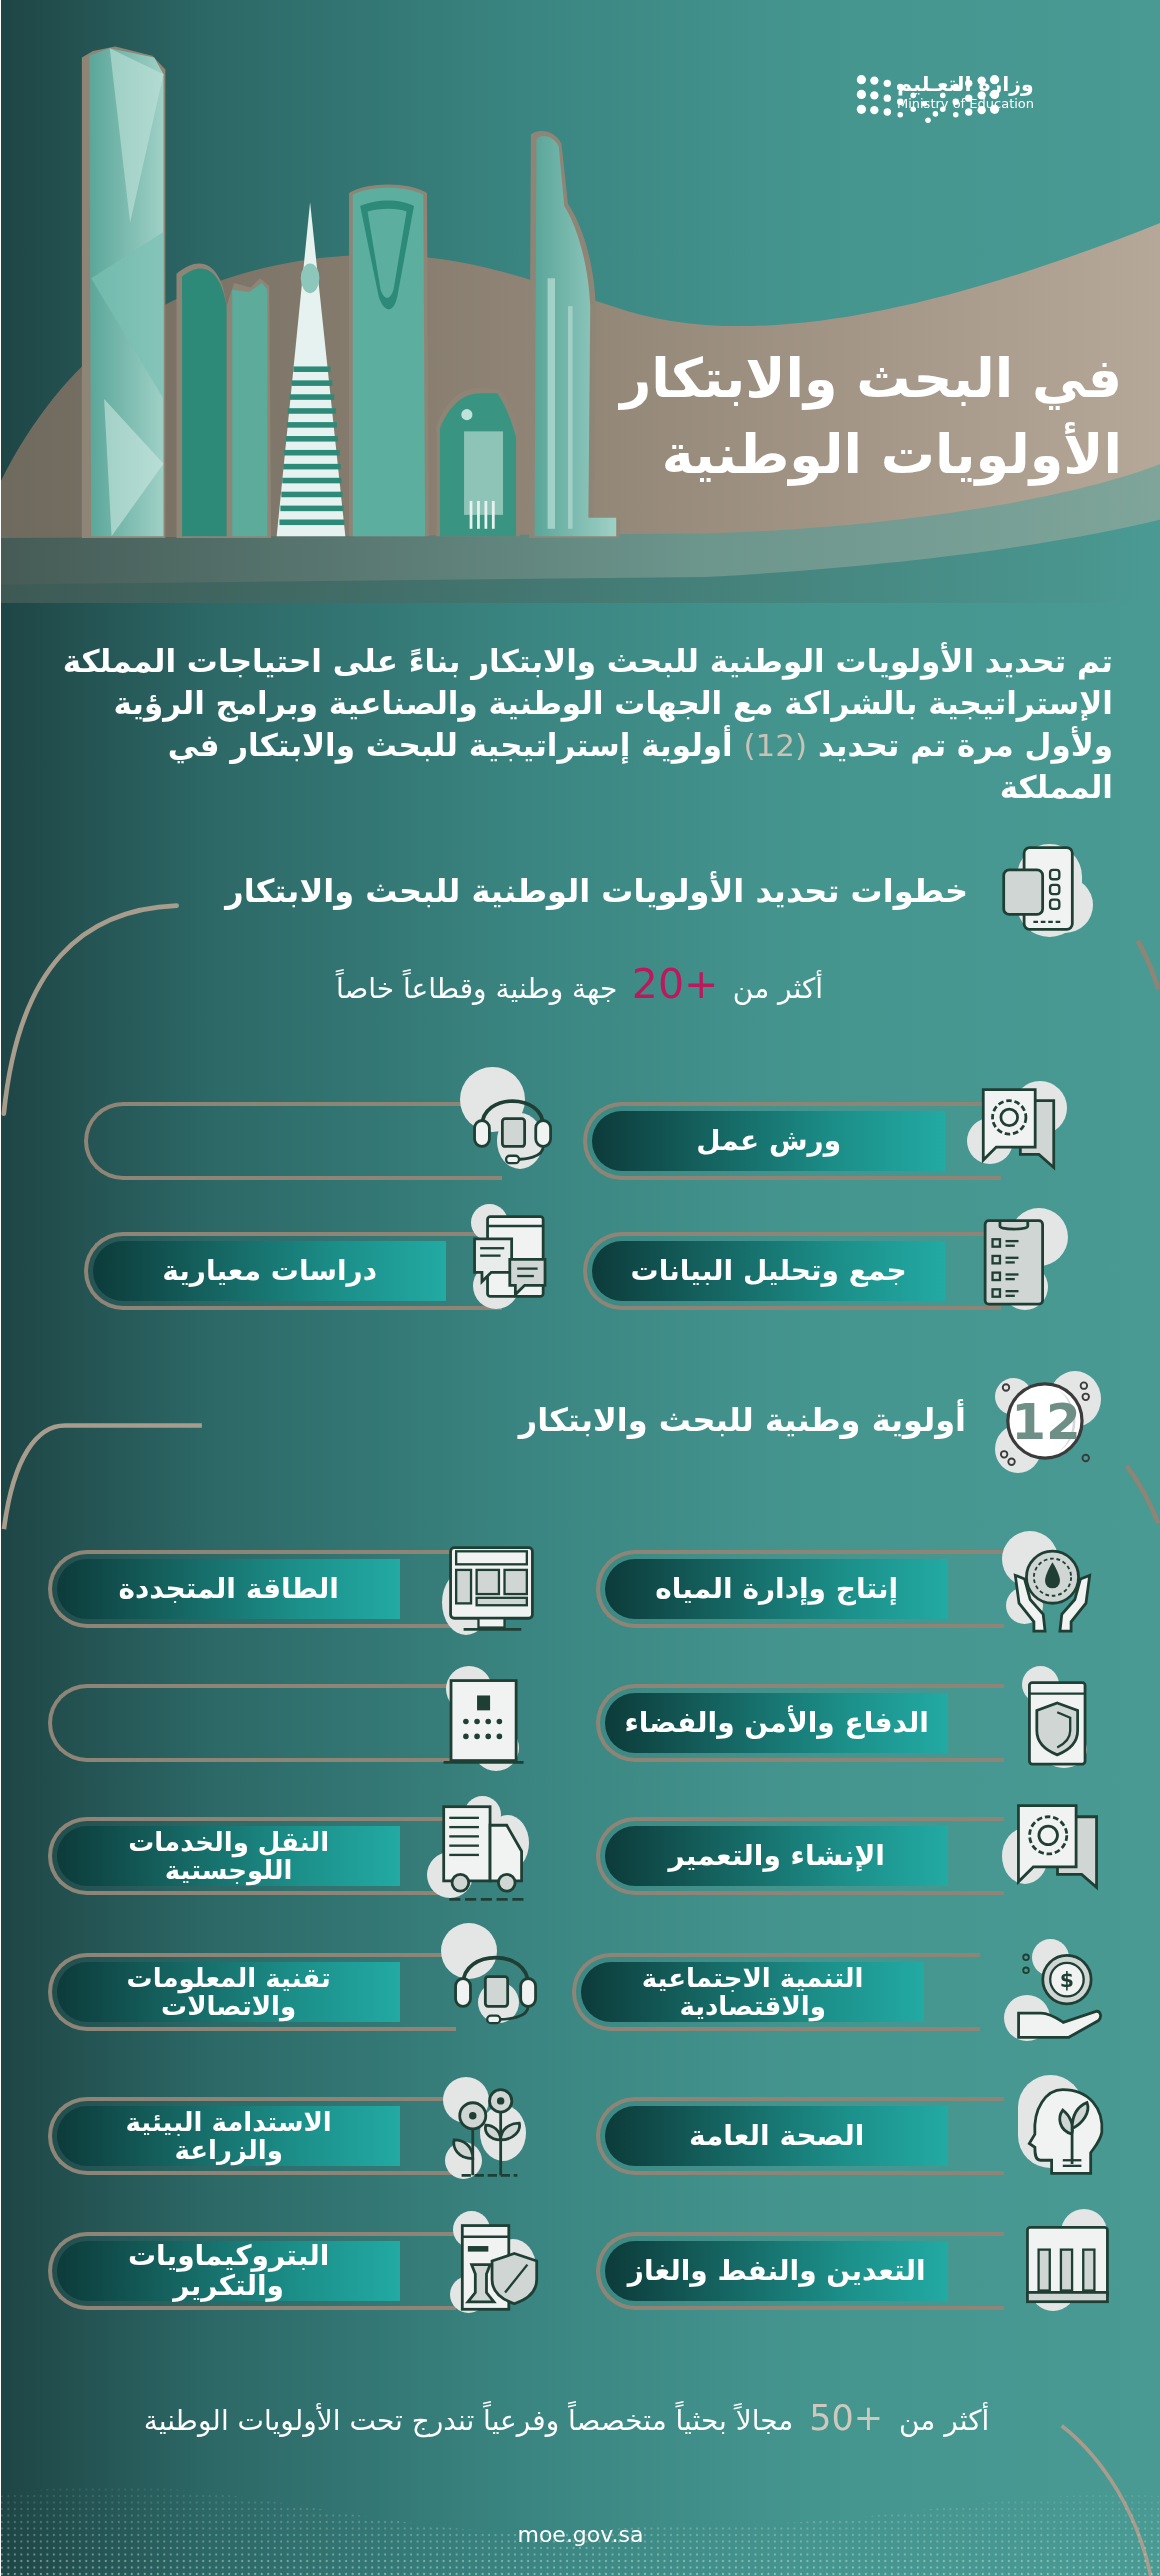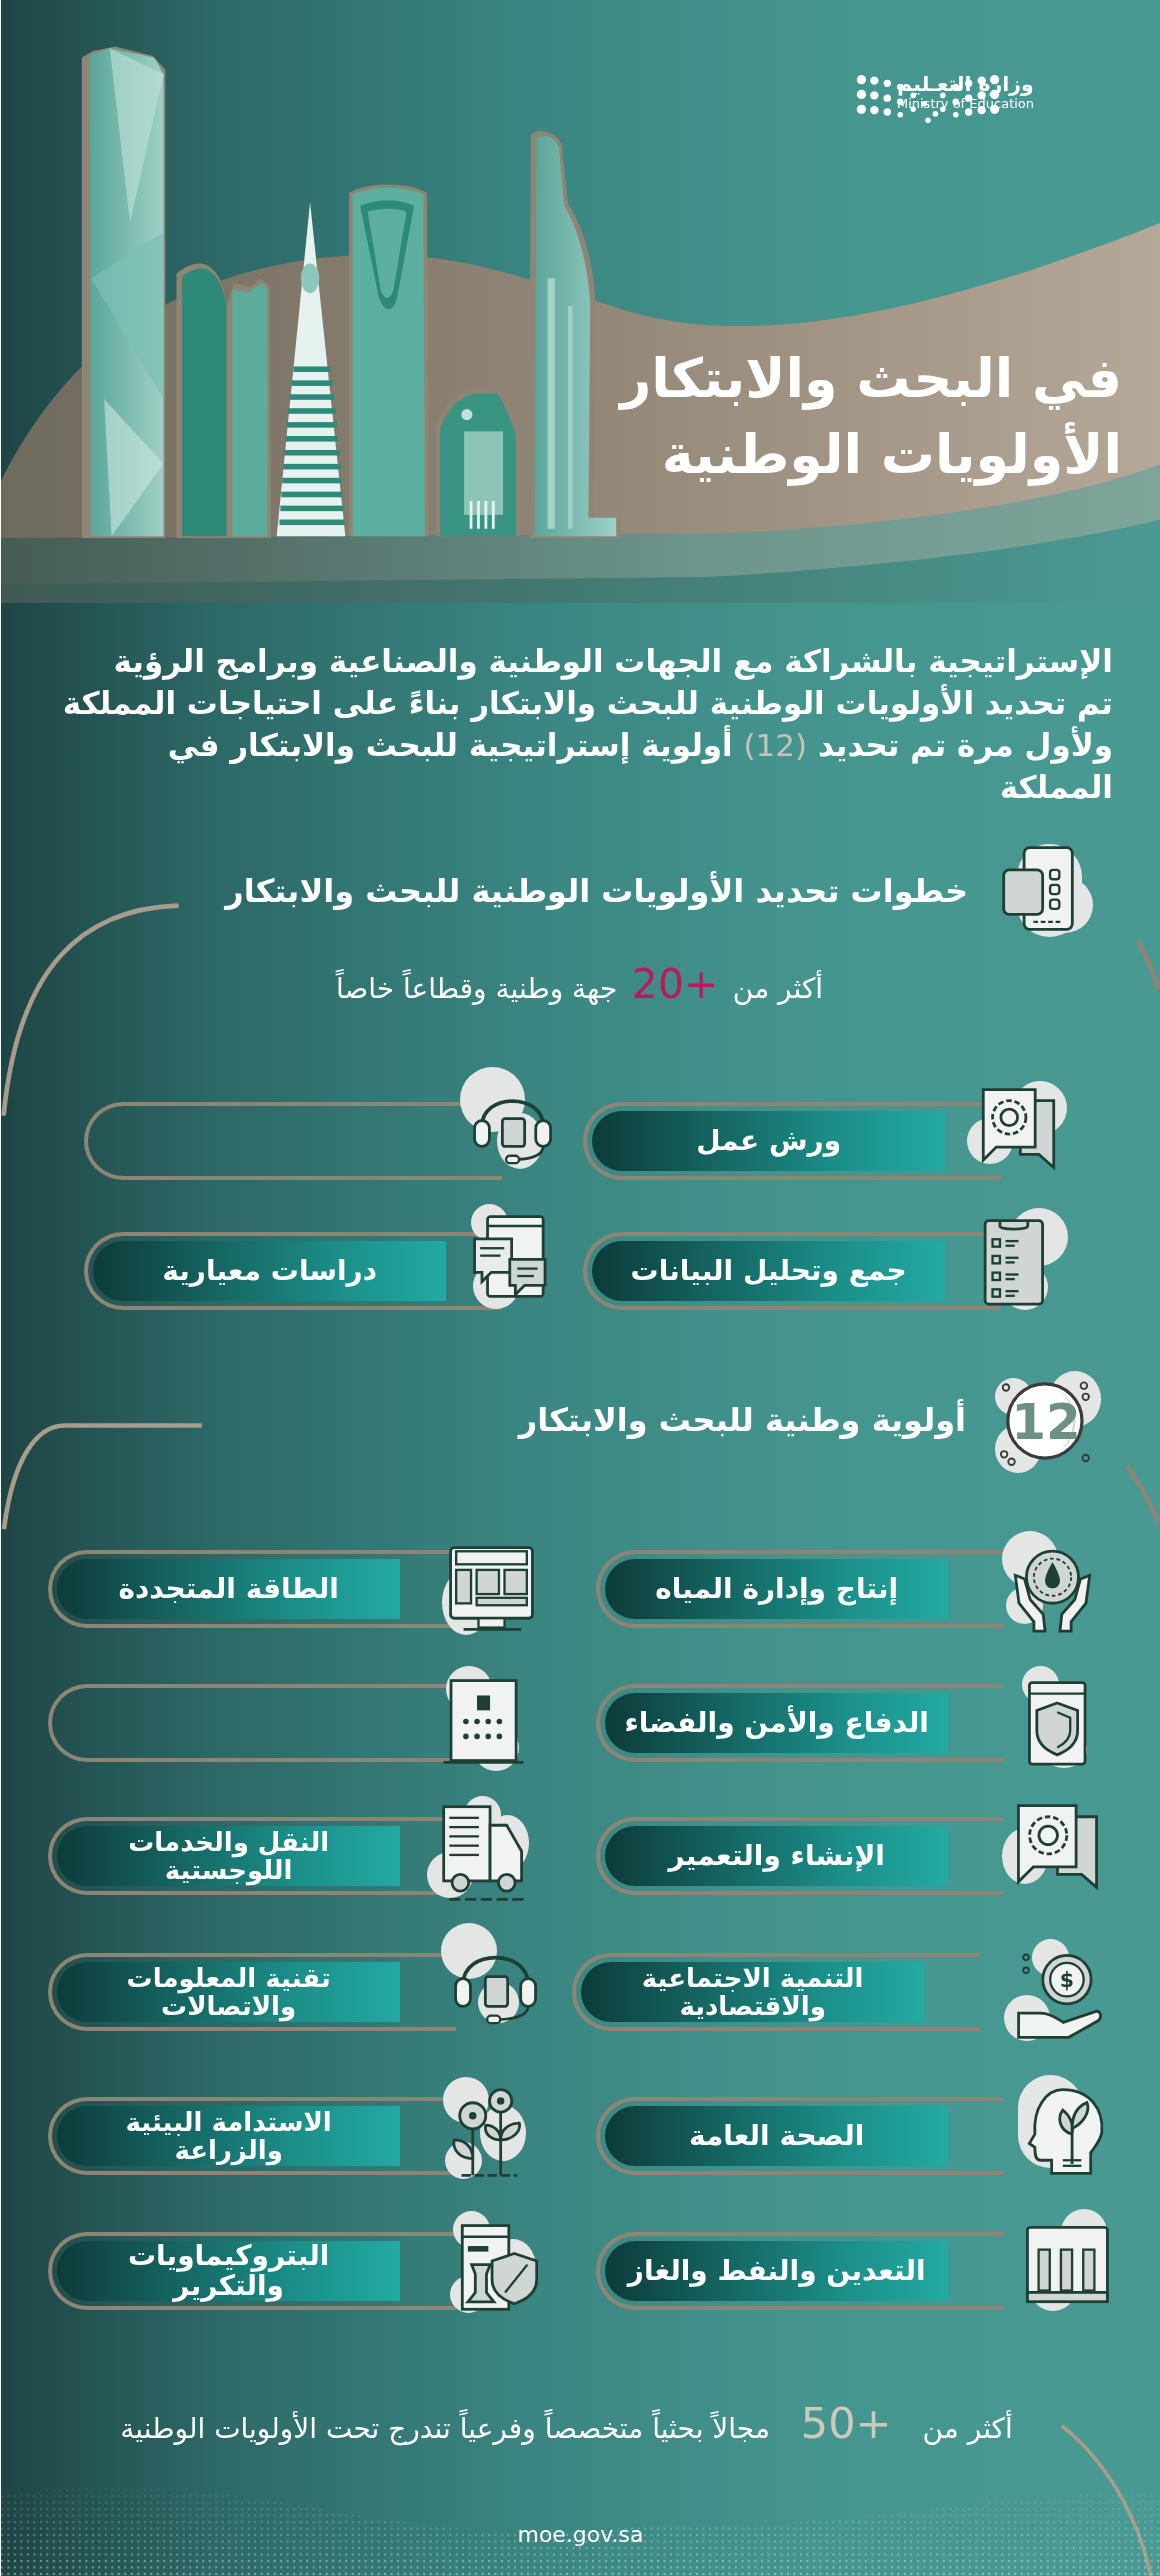--- a/index.html
+++ b/index.html
@@ -61,21 +61,21 @@
   .icon-wrap .blob1, .icon-wrap .blob2 {
     position: absolute; background: #e3e6e5; border-radius: 50%;
   }
   .icon-wrap svg { position: absolute; left: 9.3px; top: 7.4px; }
 
   
   .footer-stat {
     position: absolute; left: 84px; top: 2398px; width: 965px;
     text-align: center; font-size: 28px; color: #fff; white-space: nowrap;
   }
-  .footer-stat .big { font-size: 43px; color: #cfc8bd; margin: 0 22px; }
+  .footer-stat .big { font-size: 35px; color: #cfc8bd; margin: 0 7px; }
   .dots-wave { position: absolute; left: 0; top: 2468px; width: 1161px; height: 108px; }
   .url { position: absolute; left: 0; top: 2522px; width: 1161px; text-align: center; font-size: 22px; color: #fff; direction: ltr; }
 </style>
 </head>
 <body>
 
 <div class="hero">
   <svg width="1161" height="603" viewBox="0 0 1251 650">
     <defs>
       <linearGradient id="sandGrad" x1="0" y1="0" x2="1" y2="0">
@@ -190,22 +190,22 @@
     <div class="logo-en">Ministry of Education</div>
   </div>
 
   <h1 class="hero-title">
     <div>في البحث والابتكار</div>
     <div>الأولويات الوطنية</div>
   </h1>
 </div>
 
 <div class="intro">
+  <div>تم تحديد الأولويات الوطنية للبحث والابتكار بناءً على احتياجات المملكة</div>
   <div>الإستراتيجية بالشراكة مع الجهات الوطنية والصناعية وبرامج الرؤية</div>
-  <div>تم تحديد الأولويات الوطنية للبحث والابتكار بناءً على احتياجات المملكة</div>
   <div>
     <span>ولأول مرة تم تحديد</span>
     <span class="num">(12)</span>
     <span>أولوية إستراتيجية للبحث والابتكار في المملكة</span>
   </div>
 </div>
 
 <svg class="arc" style="left:0;top:900px" width="186" height="223" viewBox="0 0 200 240">
   <path d="M190,6 C90,10 20,70 4,230" stroke="#a89c8c" stroke-width="5" fill="none" stroke-linecap="round"></path>
 </svg>

